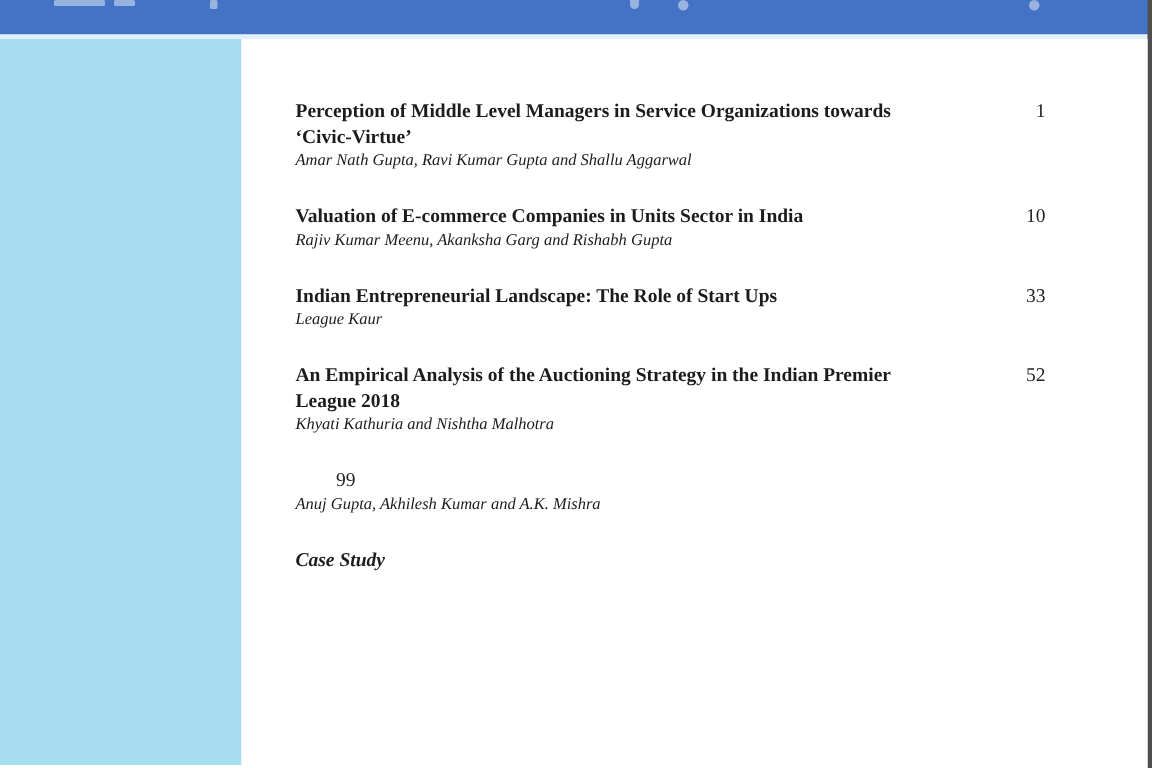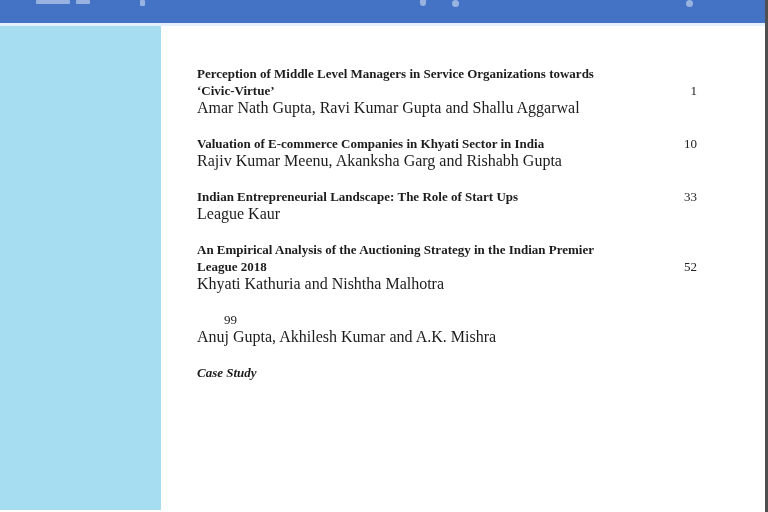--- a/index.html
+++ b/index.html
@@ -43,39 +43,40 @@
     position:absolute;left:161px;top:26px;width:604px;height:486px;
     background:#ffffff;
     box-sizing:border-box;
     padding:39px 68px 0 36px;
     color:#1c1c1c;
   }
   .entry{margin-bottom:19px;}
   .title-row{
     display:flex;
     justify-content:space-between;
-    align-items:flex-end;
+    align-items:flex-start;
   }
   .entry-title{
     font-weight:bold;
     font-size:13px;
     line-height:17px;
     white-space:pre-line;
     max-width:448px;
   }
   .entry-page{
     font-size:13px;
     line-height:17px;
     width:40px;
     text-align:right;
     flex:none;
     color:#222;
   }
   .entry-authors{
-    font-size:16px;
+    font-style:italic;
+    font-size:11px;
     line-height:17px;
   }
   .section-heading{
     font-weight:bold;
     font-style:italic;
     font-size:13px;
     line-height:17px;
   }
 </style>
 </head>
@@ -102,21 +103,21 @@
       <div class="title-row">
         <div class="entry-title">Perception of Middle Level Managers in Service Organizations towards
 ‘Civic-Virtue’</div>
         <div class="entry-page">1</div>
       </div>
       <div class="entry-authors">Amar Nath Gupta, Ravi Kumar Gupta and Shallu Aggarwal</div>
     </div>
 
     <div class="entry">
       <div class="title-row">
-        <div class="entry-title">Valuation of E-commerce Companies in Khyati Sector in India</div>
+        <div class="entry-title">Valuation of E-commerce Companies in Units Sector in India</div>
         <div class="entry-page">10</div>
       </div>
       <div class="entry-authors">Rajiv Kumar Meenu, Akanksha Garg and Rishabh Gupta</div>
     </div>
 
 
     <div class="entry">
       <div class="title-row">
         <div class="entry-title">Indian Entrepreneurial Landscape: The Role of Start Ups</div>
         <div class="entry-page">33</div>

